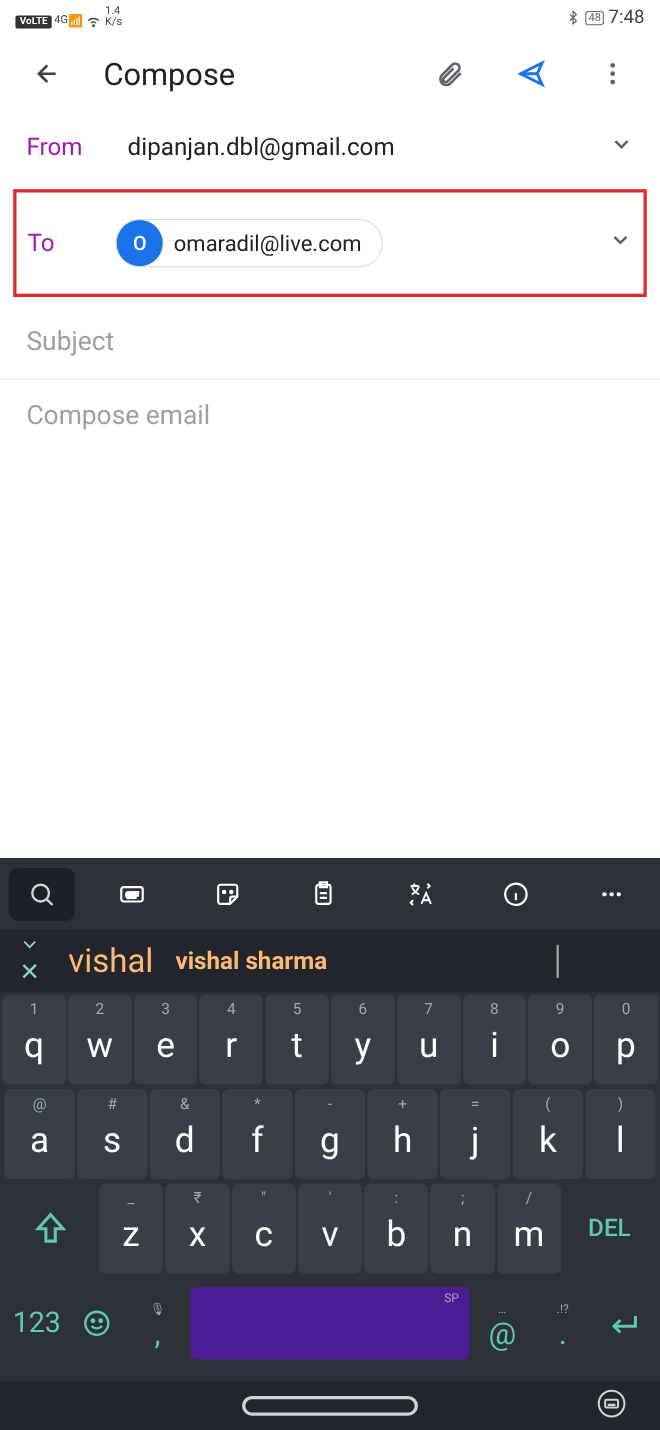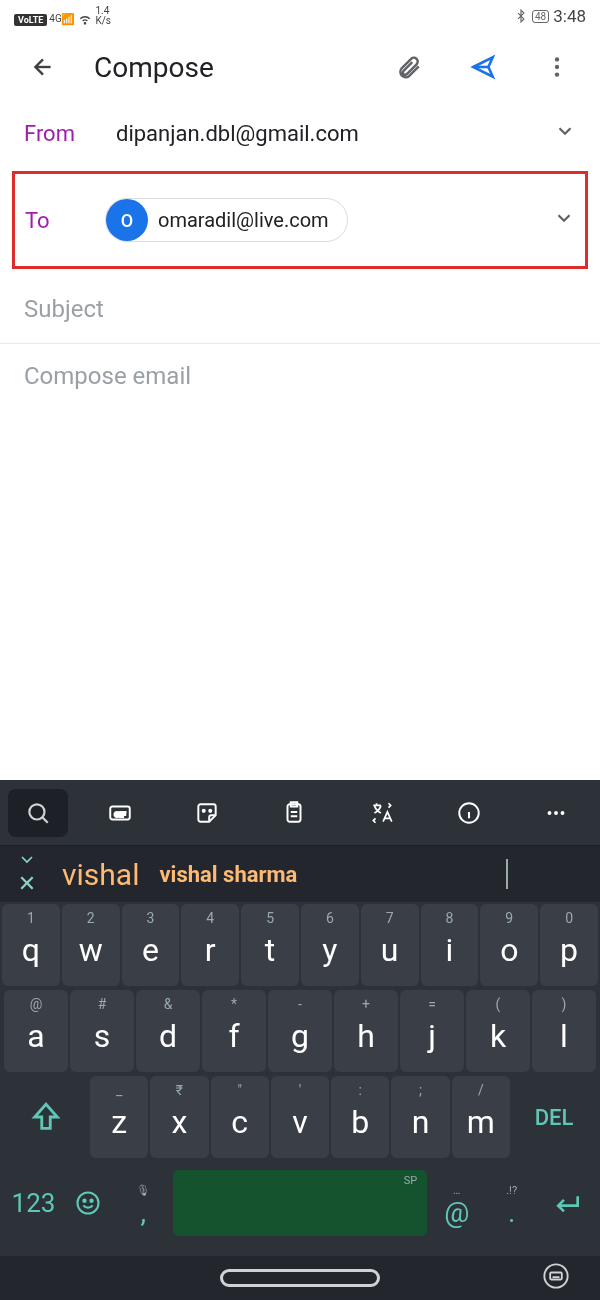--- a/index.html
+++ b/index.html
@@ -57,21 +57,21 @@
   .key .sym-top { position: absolute; top: 6px; font-size: 14px; color: #9aa; }
   .key .letter { font-size: 32px; font-weight: 400; margin-top: 10px; }
   .row2 { padding: 2px 4px; }
   .row2 .key { height: 82px; }
   .row3 { padding: 2px 4px; }
   .row3 .key { height: 82px; }
   .shift, .del { flex: 1.4; background: transparent; color:#5ec7b5; font-size:22px; font-weight:500; display:flex; align-items:center; justify-content:center;}
   .shift svg { width:34px; height:34px; }
   .krow4 { display:flex; align-items:center; height: 86px; padding: 4px 8px; gap: 4px;}
   .krow4 .k4 { flex:1; display:flex; align-items:center; justify-content:center; color:#5ec7b5; font-size:26px; }
-  .krow4 .space { flex:5; height:66px; background:#14532d; border-radius:6px; position:relative;}
+  .krow4 .space { flex:5; height:66px; background:#4c1d95; border-radius:6px; position:relative;}
   .krow4 .space .lbl { position:absolute; top:4px; right:10px; font-size:11px; color:#9aa;}
   .k-small { position:relative; }
   .k-small .top { position:absolute; top:6px; font-size:11px; color:#9aa; left:50%; transform:translateX(-50%);}
   .k-small .main { font-size:28px; margin-top:18px; }
 
   
   .navbar { position:absolute; bottom:0; left:0; right:0; height:44px; background:#23262c; display:flex; align-items:center; justify-content:center; gap:80px;}
   .navbar .pill { width: 160px; height: 18px; border:3px solid #cfd2d6; border-radius: 999px; }
   .navbar .kb-toggle { position:absolute; right:30px; }
   .navbar .kb-toggle svg { width:28px; height:28px; }
@@ -94,21 +94,21 @@
         <path d="M8.5 16.5a5 5 0 0 1 7 0"></path>
         <circle cx="12" cy="20" r="1" fill="#444"></circle>
       </svg>
     <span class="speed"><span>1.4</span><br><span>K/s</span></span>
   </div>
   <div class="status-right">
     <svg width="14" height="14" viewBox="0 0 24 24" fill="none" stroke="#666" stroke-width="2">
         <path d="M7 7l10 10-5 5V2l5 5L7 17"></path>
       </svg>
     <span class="batt">48</span>
-    <span style="font-size:17px;color:#444;">3:48</span>
+    <span style="font-size:17px;color:#444;">7:48</span>
   </div>
 </div>
 
 <div class="app-bar">
   <span class="icon-btn">
     <svg class="icon" viewBox="0 0 24 24" fill="none" stroke="#3c4043" stroke-width="2.2">
         <path d="M19 12H5"></path>
         <path d="M12 19l-7-7 7-7"></path>
       </svg>
   </span>

